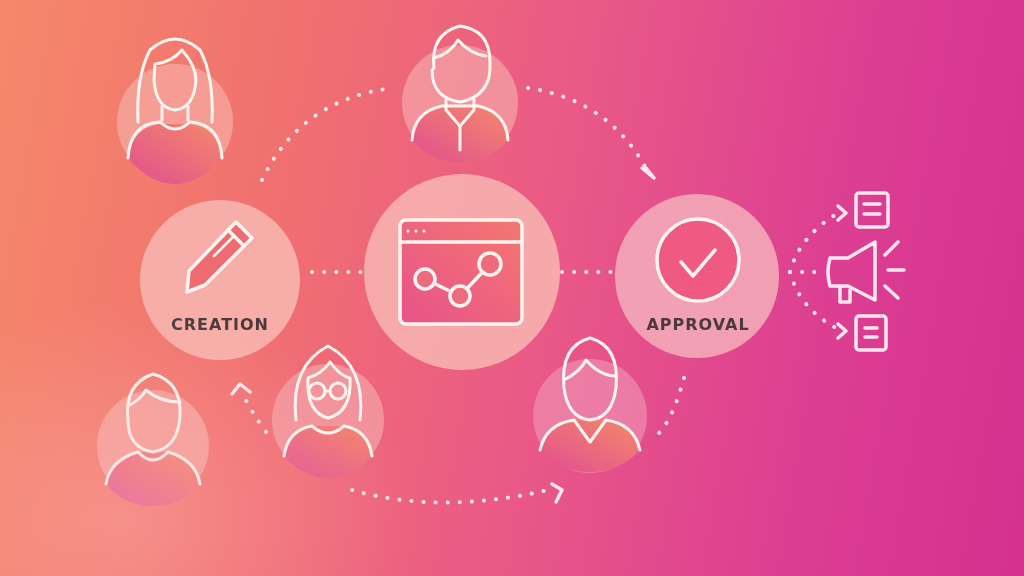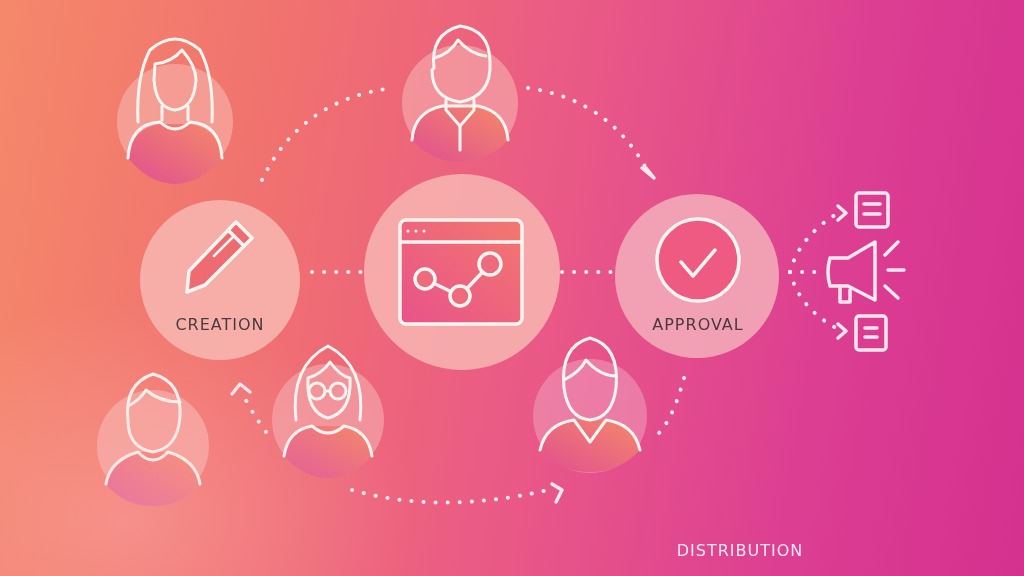--- a/index.html
+++ b/index.html
@@ -3,21 +3,21 @@
 <meta charset="utf-8">
 <style>
   html, body { margin: 0; padding: 0; }
   body { width: 1024px; height: 576px; overflow: hidden; position: relative;
     font-family: "DejaVu Sans", sans-serif; }
   #stage { position: absolute; left: 0; top: 0; width: 1024px; height: 576px;
     background: linear-gradient(100deg, #f5886a 0%, #f07070 28%, #ea5a86 52%, #dc3f92 78%, #d5308f 100%); }
   #stage::after { content: ""; position: absolute; left: 0; top: 300px; width: 420px; height: 276px;
     background: radial-gradient(ellipse at 30% 80%, rgba(255,190,190,0.35), rgba(255,190,190,0) 70%); pointer-events: none; }
   svg.art { position: absolute; left: 0; top: 0; }
-  .label { position: absolute; font-family: "DejaVu Sans", sans-serif; font-weight: normal;
+  .label { position: absolute; font-family: "DejaVu Sans", sans-serif; font-weight: bold;
     letter-spacing: 1px; text-align: center; white-space: nowrap; }
   .dark { color: #4a3a3c; font-size: 16px; }
   .light { color: #fde8ee; font-size: 16px; line-height: 25px; }
 </style>
 </head>
 <body>
 
 <div id="stage">
   <svg class="art" width="1024" height="576" viewBox="0 0 1024 576">
     <defs>
@@ -149,14 +149,13 @@
       <g fill="none" stroke="#fff5f0" stroke-width="3" stroke-linejoin="round" stroke-linecap="round">
         <path d="M540 450 Q546 424 574 420 L590 442 L606 420 Q634 424 640 450"></path>
         <path d="M564 388 Q560 346 590 338 Q620 346 616 388 Q612 418 590 420 Q568 418 564 388 Z"></path>
         <path d="M564 380 Q580 372 586 360 Q600 376 616 376"></path>
       </g>
     </g>
   </svg>
 
   <div class="label dark" style="left:160px; top:315px; width:120px;">CREATION</div>
   <div class="label dark" style="left:636px; top:315px; width:124px;">APPROVAL</div>
-  <div class="label light" style="left:640px; top:538px; width:200px;">DISTRIBUTION</div>
 </div>
 
 </body></html>

